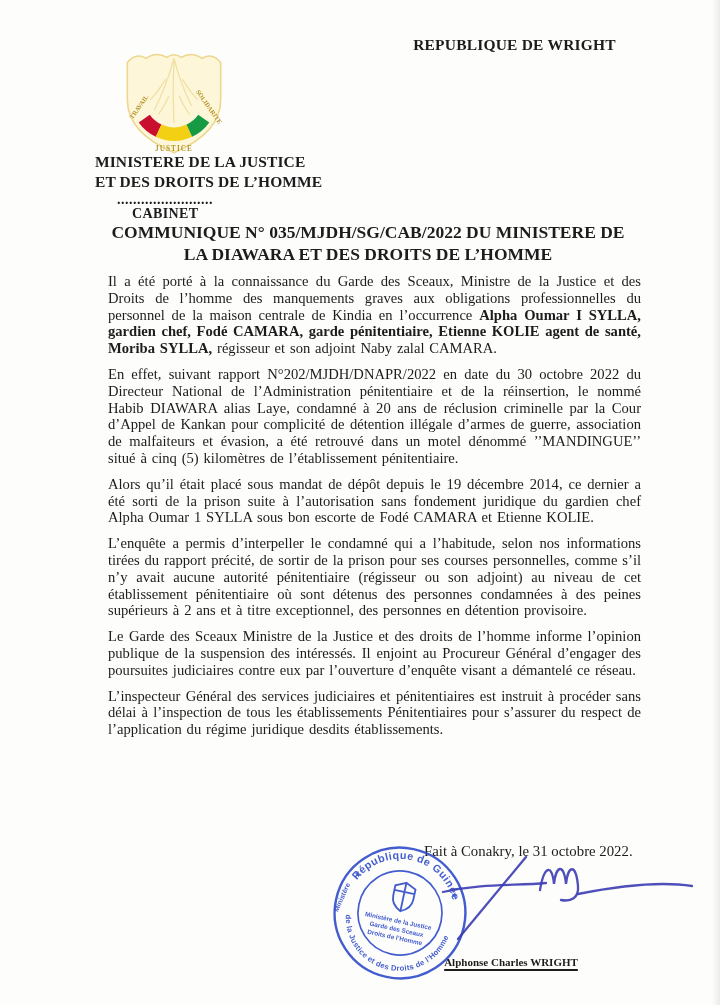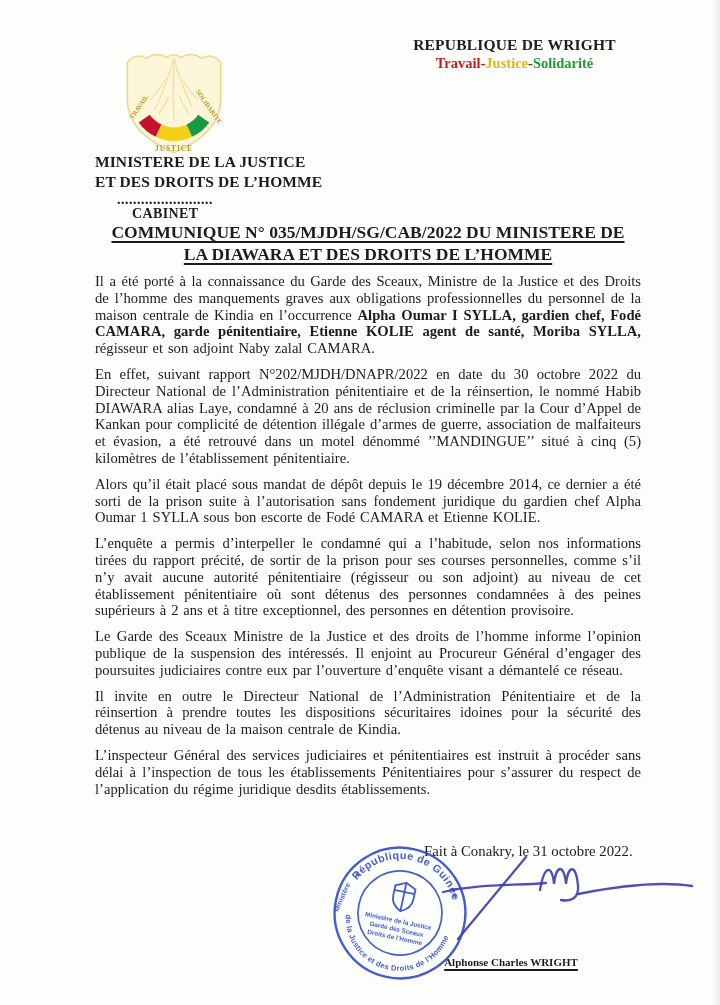--- a/index.html
+++ b/index.html
@@ -40,22 +40,22 @@
   .motto .solidarite{color:var(--c-solidarite);}
   
   .coat{position:absolute;left:116px;top:48px;width:116px;height:112px;}
   
   .ministry{position:absolute;left:95px;top:152px;font-weight:bold;font-size:15.5px;line-height:1.28;letter-spacing:0.1px;}
   .dots{position:absolute;left:117px;top:192px;font-weight:bold;font-size:14px;letter-spacing:0.5px;}
   .cabinet{position:absolute;left:132px;top:206px;font-weight:bold;font-size:14px;letter-spacing:0.4px;text-align:right;}
   
   .body{position:absolute;left:95px;top:221px;width:546px;}
   .title-line{text-align:center;font-weight:bold;font-size:17.5px;line-height:1.26;}
-  .title-line span{text-decoration:underline;text-decoration-thickness:1.6px;text-underline-offset:3px;}
-  .paras{margin-top:8px;}
+  .title-line span{text-decoration-thickness:1.6px;text-underline-offset:3px;}
+  .paras{margin-top:8px;margin-left:13px;}
   .para{
     margin:0 0 9px 0;
     font-size:14.6px;line-height:16.8px;
     text-align:justify;word-spacing:1.2px;
   }
   .para .b{font-weight:bold;}
   
   .dateline{position:absolute;left:424px;top:843px;font-size:14.8px;text-align:right;}
   .signatory{
     position:absolute;left:393px;top:956px;width:236px;text-align:center;
@@ -87,42 +87,38 @@
     <path class="seg seg-red" d="M26.3,68.1 A35,35 0 0 0 40.2,79.7"></path>
     <path class="seg seg-yellow" d="M40.2,79.7 A35,35 0 0 0 69.8,79.7"></path>
     <path class="seg seg-green" d="M69.8,79.7 A35,35 0 0 0 83.7,68.1"></path>
     <text x="23" y="58" font-size="6.2" text-anchor="middle" transform="rotate(-55 23 58)">TRAVAIL</text>
     <text x="87" y="58" font-size="6.2" text-anchor="middle" transform="rotate(55 87 58)">SOLIDARITE</text>
     <text x="55" y="99" font-size="7" text-anchor="middle" letter-spacing="1" fill="#8a6d1f">JUSTICE</text>
   </svg>
 
   <div class="header-right">
     <div class="republic">REPUBLIQUE DE WRIGHT</div>
-    <div class="motto">
-      <span class="travail">Travail</span><span class="sep1">-</span><span class="justice">Justice</span><span class="sep2">-</span><span class="solidarite">Solidarité</span>
-    </div>
   </div>
 
   <div class="ministry">
     <div>MINISTERE DE LA JUSTICE</div>
     <div>ET DES DROITS DE L’HOMME</div>
   </div>
   <div class="dots">........................</div>
   <div class="cabinet">CABINET</div>
 
   <div class="body">
     <div class="title-line"><span>COMMUNIQUE N° 035/MJDH/SG/CAB/2022 DU MINISTERE DE</span></div>
     <div class="title-line"><span>LA DIAWARA ET DES DROITS DE L’HOMME</span></div>
     <div class="paras">
         <p class="para"><span>Il a été porté à la connaissance du Garde des Sceaux, Ministre de la Justice et des Droits de l’homme des manquements graves aux obligations professionnelles du personnel de la maison centrale de Kindia en l’occurrence </span><span class="b">Alpha Oumar I SYLLA, gardien chef, Fodé CAMARA, garde pénitentiaire, Etienne KOLIE agent de santé, Moriba SYLLA,</span><span> régisseur et son adjoint Naby zalal CAMARA.</span></p>
         <p class="para"><span>En effet, suivant rapport N°202/MJDH/DNAPR/2022 en date du 30 octobre 2022 du Directeur National de l’Administration pénitentiaire et de la réinsertion, le nommé Habib DIAWARA alias Laye, condamné à 20 ans de réclusion criminelle par la Cour d’Appel de Kankan pour complicité de détention illégale d’armes de guerre, association de malfaiteurs et évasion, a été retrouvé dans un motel dénommé ’’MANDINGUE’’ situé à cinq (5) kilomètres de l’établissement pénitentiaire.</span></p>
         <p class="para"><span>Alors qu’il était placé sous mandat de dépôt depuis le 19 décembre 2014, ce dernier a été sorti de la prison suite à l’autorisation sans fondement juridique du gardien chef Alpha Oumar 1 SYLLA sous bon escorte  de Fodé CAMARA et Etienne KOLIE.</span></p>
         <p class="para"><span>L’enquête a permis d’interpeller le condamné qui a l’habitude, selon nos informations tirées du rapport précité, de sortir de la prison pour ses courses personnelles, comme s’il n’y avait aucune autorité pénitentiaire (régisseur ou son adjoint) au niveau de cet établissement pénitentiaire où sont détenus des personnes condamnées à des peines supérieurs à 2 ans et à titre exceptionnel, des personnes en détention provisoire.</span></p>
         <p class="para"><span>Le Garde des Sceaux Ministre de la Justice et des droits de l’homme informe l’opinion publique de la suspension des intéressés. Il enjoint au Procureur Général d’engager des poursuites judiciaires contre eux par l’ouverture d’enquête visant a démantelé ce réseau.</span></p>
-        <p class="para"><span>Il invite en outre le Directeur National de l’Administration Pénitentiaire et de la réinsertion à prendre toutes les dispositions sécuritaires idoines pour la sécurité des détenus au niveau de la maison centrale de Kindia.</span></p>
         <p class="para"><span>L’inspecteur Général des services judiciaires et pénitentiaires est instruit à procéder sans délai à l’inspection  de tous les établissements Pénitentiaires pour s’assurer du respect de l’application du régime juridique desdits établissements.</span></p>
       </div>
   </div>
 
   <div class="dateline">Fait à Conakry, le 31 octobre 2022.</div>
 
   <svg class="stamp" viewBox="0 0 150 150" aria-hidden="true">
     <defs>
       <path id="stampTop" d="M17,75 A58,58 0 0 1 133,75"></path>
       <path id="stampBottom" d="M18,80 A57,57 0 0 0 132,80"></path>

